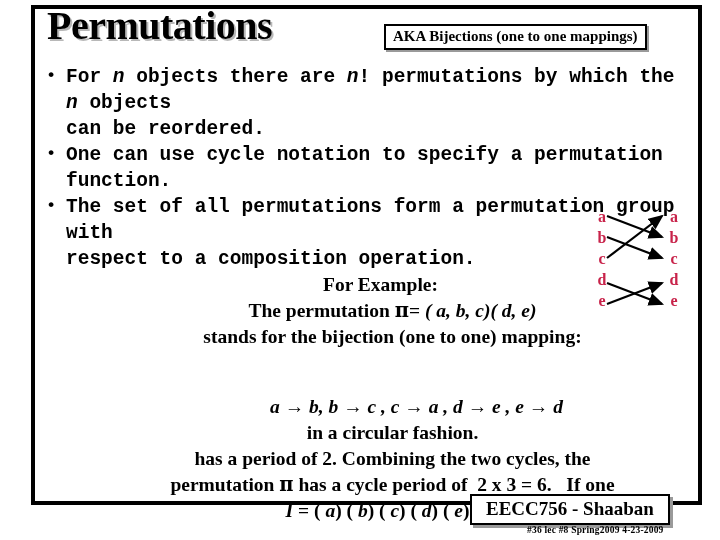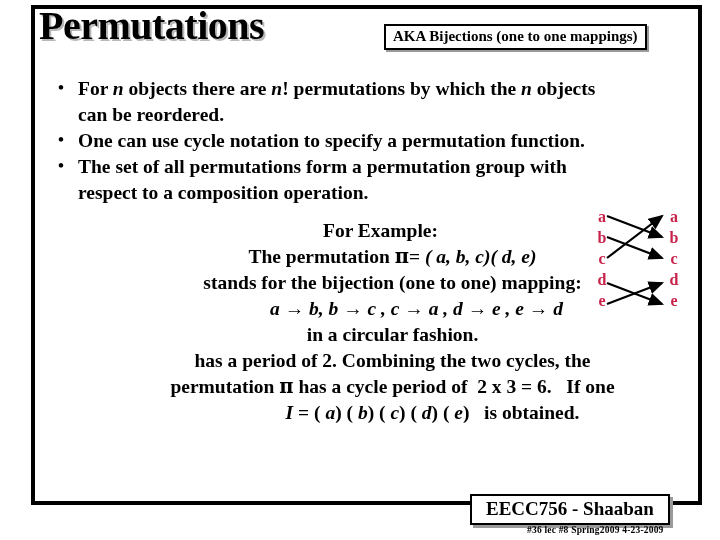--- a/index.html
+++ b/index.html
@@ -24,21 +24,21 @@
     width: 671px;
     height: 500px;
     border: 4px solid #000000;
     box-sizing: border-box;
     background: #ffffff;
   }
 
   
   #title-block {
     position: absolute;
-    left: 39px;
+    left: 47px;
     top: 3px;
     width: 330px;
     height: 48px;
   }
   #slide-title {
     font-size: 40px;
     font-weight: bold;
     line-height: 46px;
     letter-spacing: -0.5px;
     color: #000000;
@@ -64,22 +64,23 @@
   
   #body-area {
     position: absolute;
     left: 40px;
     top: 64px;
     width: 655px;
   }
 
   ul.bullets {
     list-style: none;
-    margin: 12px;
+    margin: 0;
     padding: 0;
+    font-family: Liberation Mono, monospace;
   }
   ul.bullets > li {
     position: relative;
     padding-left: 26px;
     font-size: 19.5px;
     line-height: 26px;
     font-weight: bold;
     margin: 0 0 0 0;
   }
   ul.bullets > li::before {
@@ -91,21 +92,21 @@
   }
 
   .sub-line {
     font-size: 19.5px;
     line-height: 26px;
     font-weight: bold;
     padding-left: 26px;
     text-align: center;
   }
   .indent1 { padding-left: 50px; }
-  .indent2 { padding-left: 98px; }
+  .indent2 { padding-left: 98px; margin-top: 44px; }
   .indent3 { padding-left: 130px; }
 
   i, .it { font-style: italic; }
   .pi {
     font-family: "DejaVu Serif", "Liberation Serif", serif;
     font-style: normal;
     font-weight: bold;
   }
 
   

